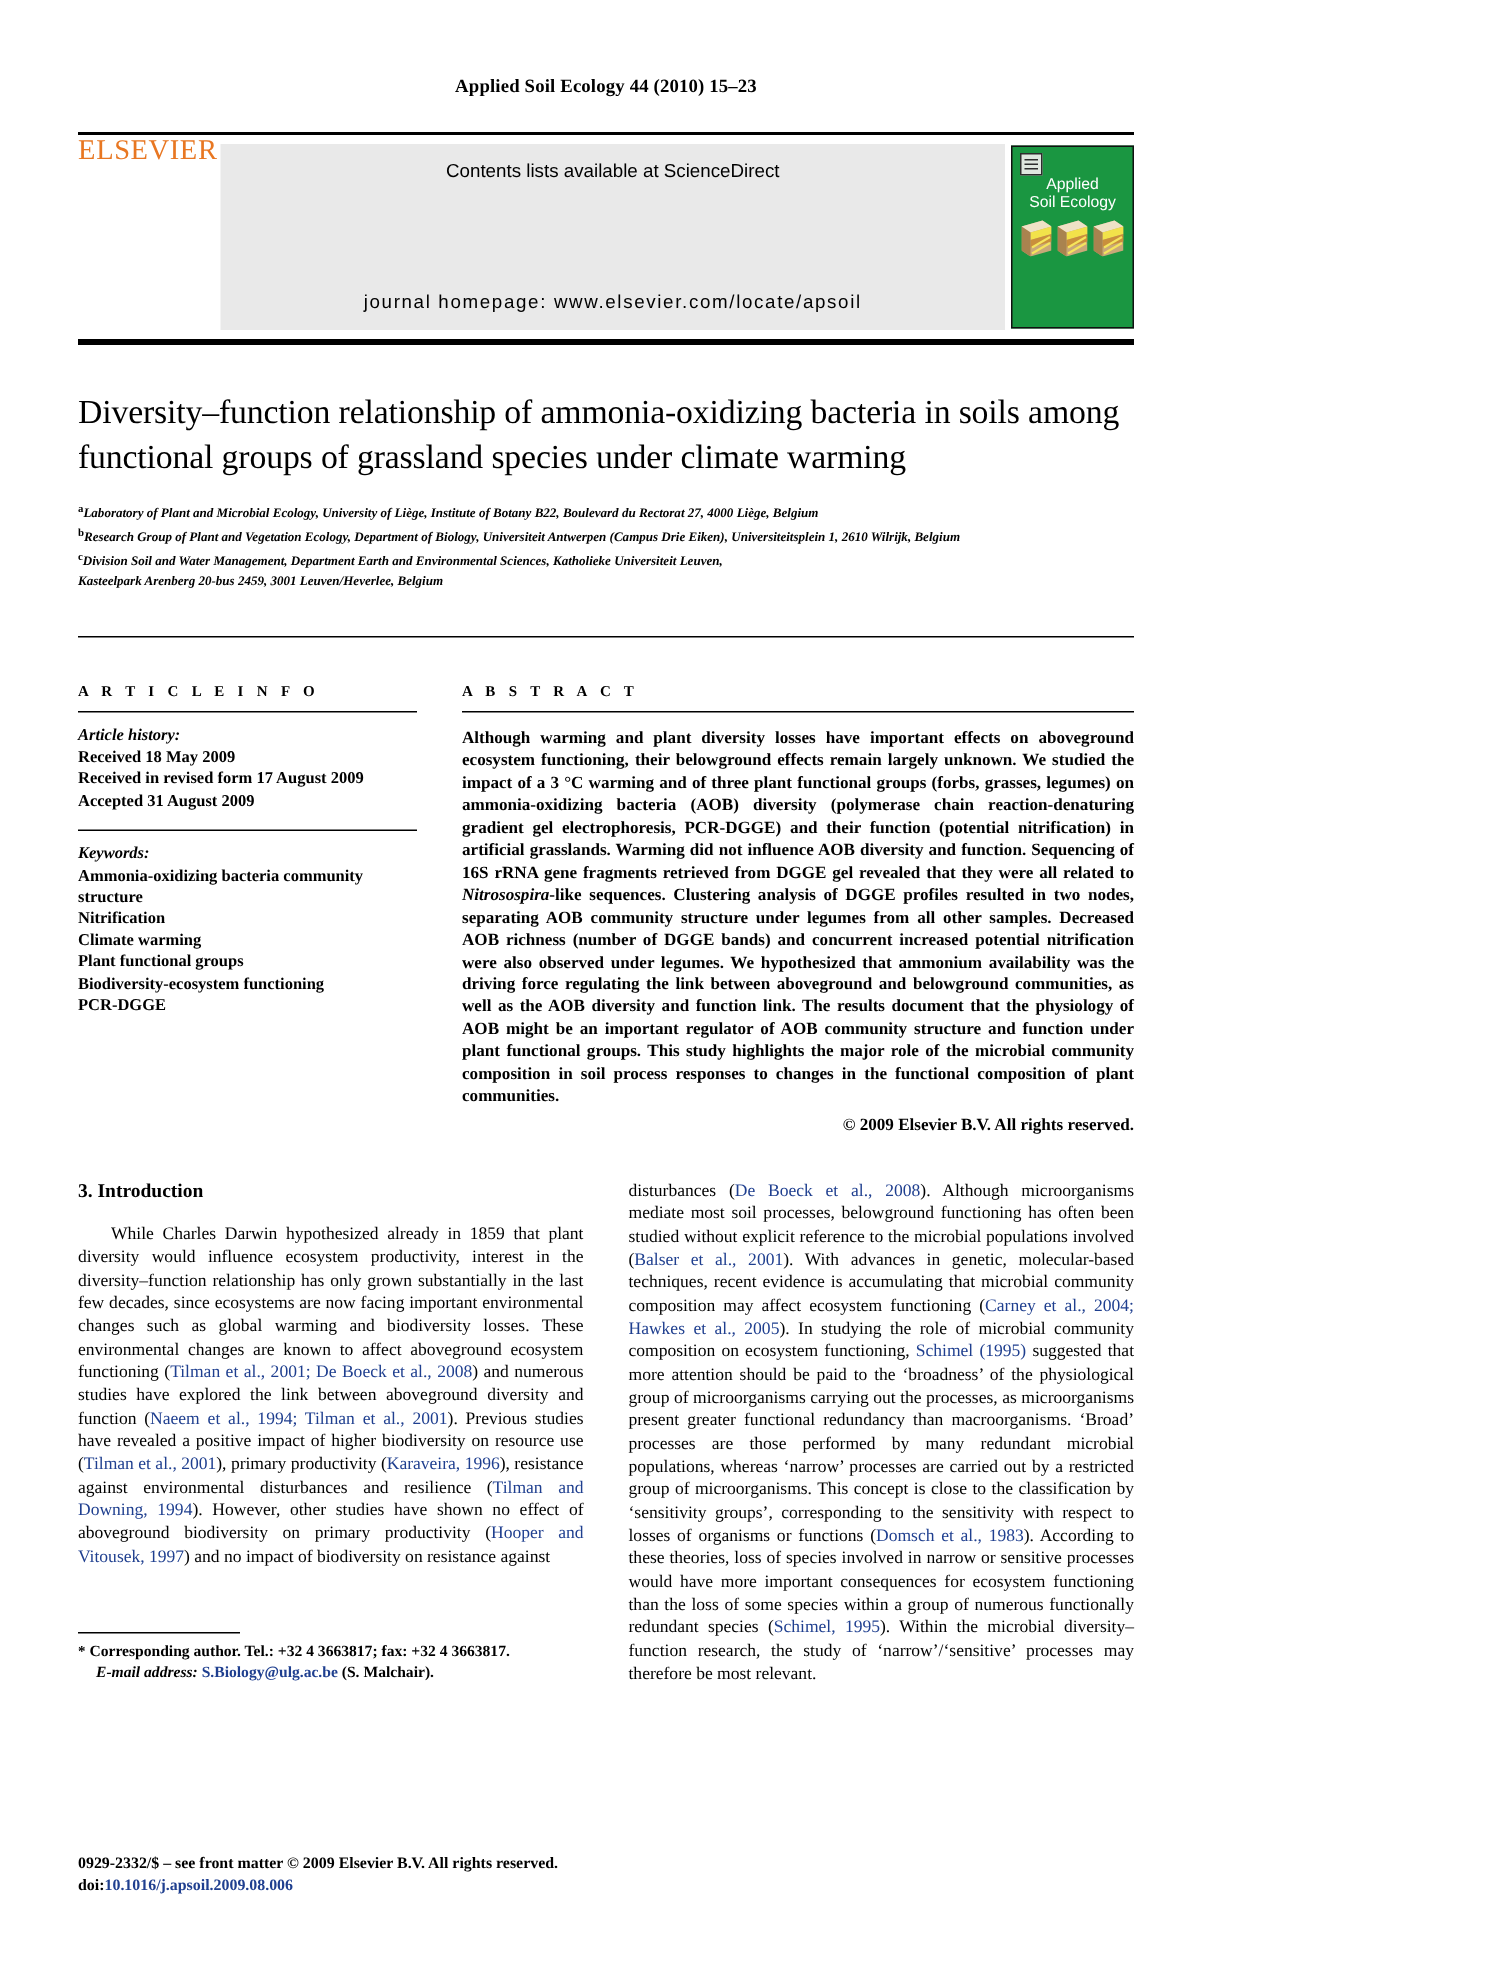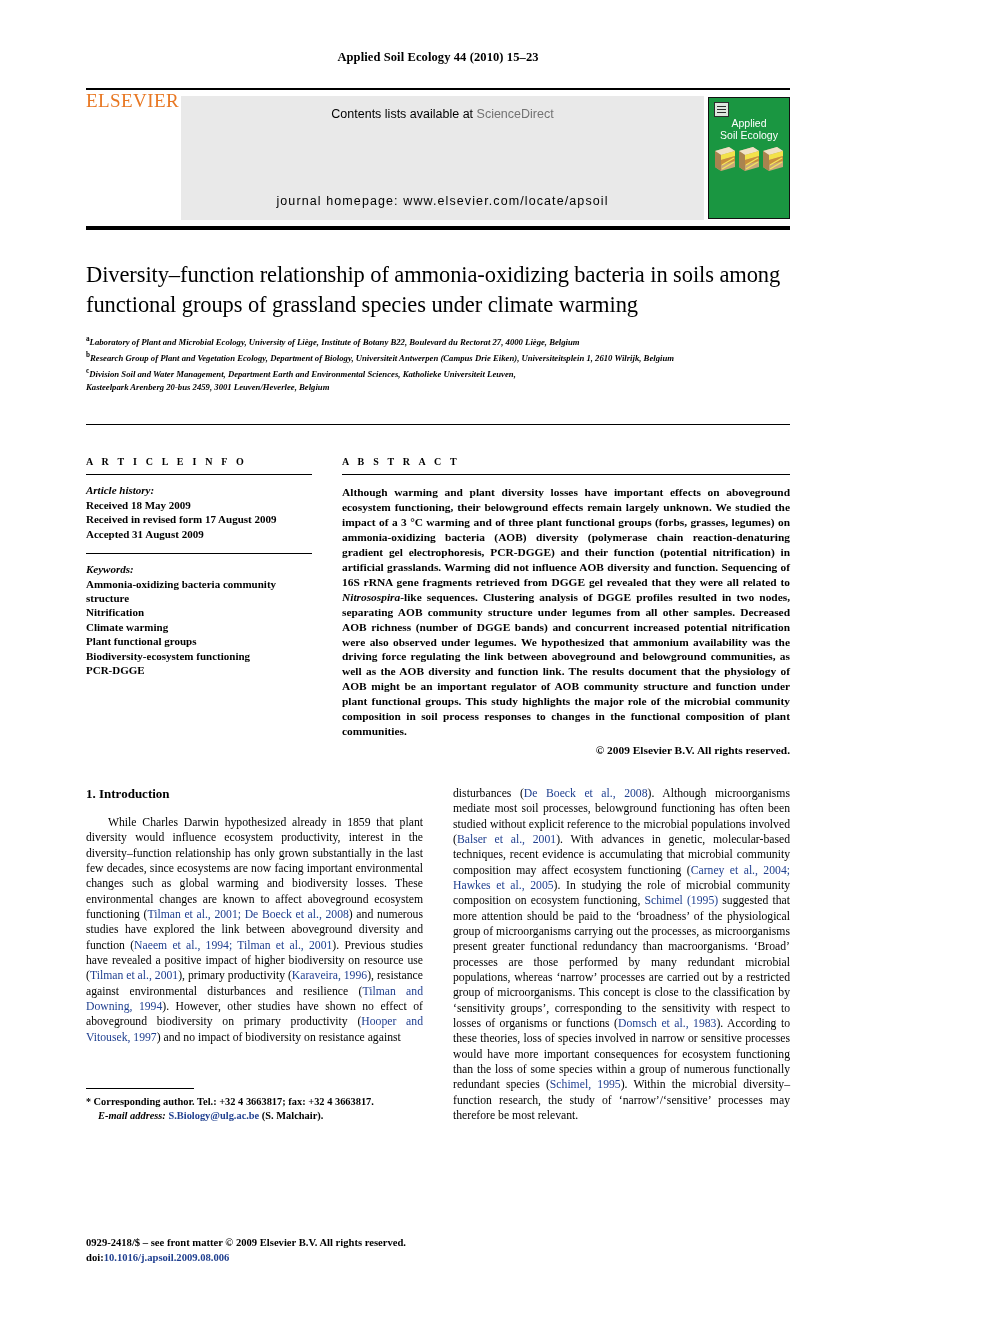--- a/index.html
+++ b/index.html
@@ -14,21 +14,20 @@
     color: #000000;
     position: relative;
     overflow: hidden;
   }
   .page {
     width: 808px;
     height: 1323px;
     position: relative;
     box-sizing: border-box;
     padding: 0 52px;
-    margin-left: 34px;
   }
 
   
   .running-head {
     text-align: center;
     font-size: 12.5px;
     font-weight: bold;
     padding-top: 50px;
     letter-spacing: 0.1px;
   }
@@ -72,21 +71,21 @@
     justify-content: space-between;
     align-items: center;
     padding: 11px 0 12px 0;
     box-sizing: border-box;
   }
   .contents-line {
     font-size: 12.5px;
     font-family: "Liberation Sans", sans-serif;
     color: #000;
   }
-  .contents-line .sd-link { color: #737373; }
+  .contents-line .sd-link { color: #000000; }
   .journal-name {
     font-size: 31px;
     font-family: "Liberation Serif", serif;
     letter-spacing: 0.2px;
   }
   .homepage-line {
     font-size: 12.5px;
     font-family: "Liberation Sans", sans-serif;
     letter-spacing: 1.1px;
   }
@@ -387,21 +386,21 @@
       <div class="rule"></div>
       <div class="abstract-body">
         <span>Although warming and plant diversity losses have important effects on aboveground ecosystem functioning, their belowground effects remain largely unknown. We studied the impact of a 3 °C warming and of three plant functional groups (forbs, grasses, legumes) on ammonia-oxidizing bacteria (AOB) diversity (polymerase chain reaction-denaturing gradient gel electrophoresis, PCR-DGGE) and their function (potential nitrification) in artificial grasslands. Warming did not influence AOB diversity and function. Sequencing of 16S rRNA gene fragments retrieved from DGGE gel revealed that they were all related to </span><i>Nitrosospira</i><span>-like sequences. Clustering analysis of DGGE profiles resulted in two nodes, separating AOB community structure under legumes from all other samples. Decreased AOB richness (number of DGGE bands) and concurrent increased potential nitrification were also observed under legumes. We hypothesized that ammonium availability was the driving force regulating the link between aboveground and belowground communities, as well as the AOB diversity and function link. The results document that the physiology of AOB might be an important regulator of AOB community structure and function under plant functional groups. This study highlights the major role of the microbial community composition in soil process responses to changes in the functional composition of plant communities.</span>
       </div>
       <div class="copyright">© 2009 Elsevier B.V. All rights reserved.</div>
     </div>
   </div>
 
   <div class="body-area">
     <div class="body-col">
-      <h2 class="section-heading">1. Introduction</h2>
+      <h2 class="section-heading">3. Introduction</h2>
       <p>While Charles Darwin hypothesized already in 1859 that plant diversity would influence ecosystem productivity, interest in the diversity–function relationship has only grown substantially in the last few decades, since ecosystems are now facing important environmental changes such as global warming and biodiversity losses. These environmental changes are known to affect aboveground ecosystem functioning (<span class="cite">Tilman et al., 2001; De Boeck et al., 2008</span>) and numerous studies have explored the link between aboveground diversity and function (<span class="cite">Naeem et al., 1994; Tilman et al., 2001</span>). Previous studies have revealed a positive impact of higher biodiversity on resource use (<span class="cite">Tilman et al., 2001</span>), primary productivity (<span class="cite">Karaveira, 1996</span>), resistance against environmental disturbances and resilience (<span class="cite">Tilman and Downing, 1994</span>). However, other studies have shown no effect of aboveground biodiversity on primary productivity (<span class="cite">Hooper and Vitousek, 1997</span>) and no impact of biodiversity on resistance against</p>
 
       <div class="footnote-wrap">
         <div class="footnote-rule"></div>
         <div class="footnote">
           <div>
             <span class="fn-star">*</span>
             <span>Corresponding author. Tel.: +32 4 3663817; fax: +32 4 3663817.</span>
           </div>
           <div style="padding-left:12px">
@@ -412,17 +411,17 @@
         </div>
       </div>
     </div>
 
     <div class="body-col">
       <p class="noindent">disturbances (<span class="cite">De Boeck et al., 2008</span>). Although microorganisms mediate most soil processes, belowground functioning has often been studied without explicit reference to the microbial populations involved (<span class="cite">Balser et al., 2001</span>). With advances in genetic, molecular-based techniques, recent evidence is accumulating that microbial community composition may affect ecosystem functioning (<span class="cite">Carney et al., 2004; Hawkes et al., 2005</span>). In studying the role of microbial community composition on ecosystem functioning, <span class="cite">Schimel (1995)</span> suggested that more attention should be paid to the ‘broadness’ of the physiological group of microorganisms carrying out the processes, as microorganisms present greater functional redundancy than macroorganisms. ‘Broad’ processes are those performed by many redundant microbial populations, whereas ‘narrow’ processes are carried out by a restricted group of microorganisms. This concept is close to the classification by ‘sensitivity groups’, corresponding to the sensitivity with respect to losses of organisms or functions (<span class="cite">Domsch et al., 1983</span>). According to these theories, loss of species involved in narrow or sensitive processes would have more important consequences for ecosystem functioning than the loss of some species within a group of numerous functionally redundant species (<span class="cite">Schimel, 1995</span>). Within the microbial diversity–function research, the study of ‘narrow’/‘sensitive’ processes may therefore be most relevant.</p>
     </div>
   </div>
 
   <div class="page-footer">
-    <div>0929-2418/$ – see front matter © 2009 Elsevier B.V. All rights reserved.</div>
+    <div>0929-2332/$ – see front matter © 2009 Elsevier B.V. All rights reserved.</div>
     <div><span>doi:</span><span class="doi-link">10.1016/j.apsoil.2009.08.006</span></div>
   </div>
 
 </div>
 
 </body></html>

